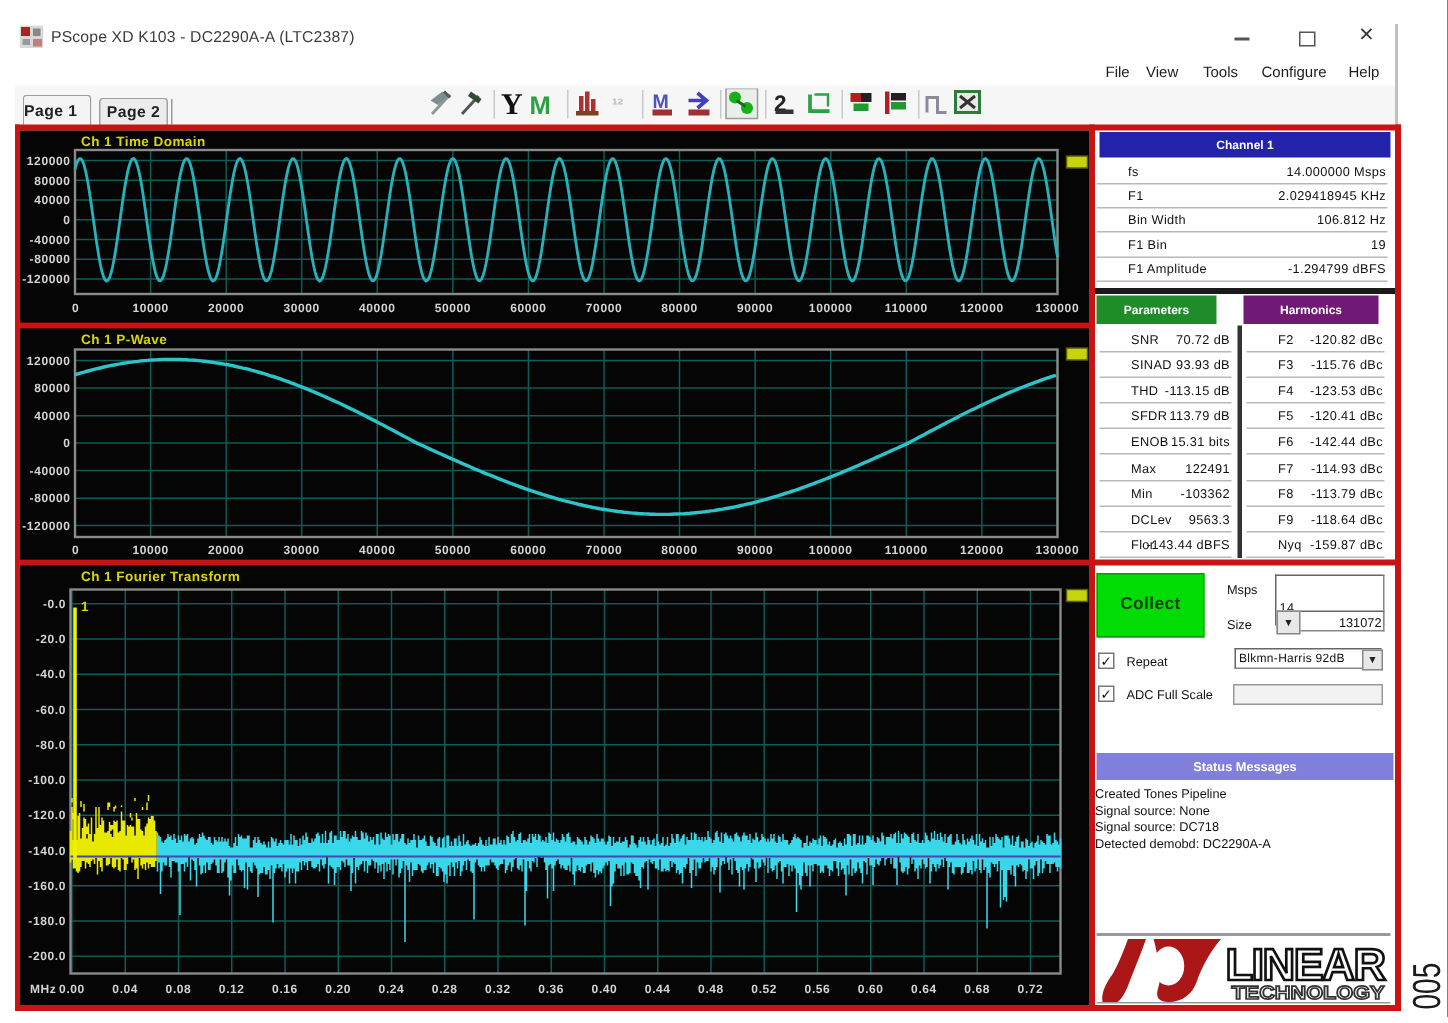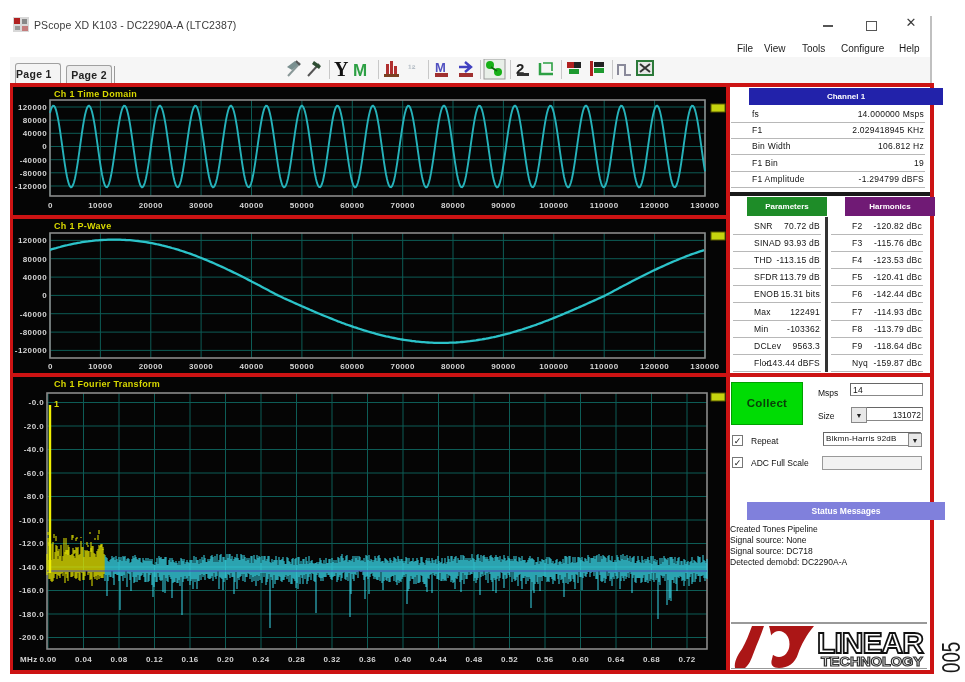--- a/index.html
+++ b/index.html
@@ -1,19 +1,19 @@
 <!DOCTYPE html>
 <html><head><meta charset="utf-8">
 <style>
 * { margin:0; padding:0; box-sizing:border-box; }
 body { width:965px; height:682px; background:#fff; font-family:"Liberation Sans",sans-serif; position:relative; overflow:hidden; }
 .abs { position:absolute; }
 .ptit { font-family:"Liberation Sans",sans-serif; font-size:9px; font-weight:bold; fill:#d8d800; letter-spacing:0.3px; }
 .ax { font-family:"Liberation Sans",sans-serif; font-size:8px; font-weight:bold; fill:#d4d4d4; letter-spacing:0.4px; }
-.hdr { color:#fff; font-size:8px; font-weight:bold; text-align:center; line-height:14px;margin-left:16px; }
+.hdr { color:#fff; font-size:8px; font-weight:bold; text-align:center; line-height:14px; }
 .trow { height:17px; border-bottom:1px solid #b8b8b8; font-size:8.5px; letter-spacing:0.25px; color:#111; }
 .tl { position:absolute; left:1px; top:3px;padding-left:20px; }
 .tv { position:absolute; right:1px; top:3px; }
 .lbl { font-size:8.5px; color:#111; }
 .cb { width:11px; height:11px; background:#fff; border:1px solid #777; font-size:9px; line-height:10px; text-align:center; color:#111; }
 .inp { background:#fff; border:1px solid #888; border-top-color:#666; border-left-color:#666; font-size:8.5px; letter-spacing:0.2px; color:#111; }
 .red { background:#cc1313; }
 </style></head>
 <body>
 
@@ -378,21 +378,21 @@
     <span class="tl">F9</span>
     <span class="tv">-118.64 dBc</span>
   </div>
 <div class="abs trow" style="left:831px;top:354.8px;width:92px">
     <span class="tl">Nyq</span>
     <span class="tv">-159.87 dBc</span>
   </div>
 <div class="abs" style="left:825px;top:217px;width:3px;height:155px;background:#333"></div>
 <div class="abs" style="left:731px;top:382px;width:72px;height:43px;background:#00dc04;border:1px solid #00a000;color:#084008;font-weight:bold;font-size:11.5px;letter-spacing:0.3px;text-align:center;line-height:41px;font-family:'Liberation Sans',sans-serif">Collect</div>
 <div class="abs lbl" style="left:818px;top:388px">Msps</div>
-<div class="abs inp" style="left:850px;top:383px;width:73px;height:13px;padding:1px 2px">14</div>
+<div class="abs inp" style="left:850px;top:383px;width:73px;height:13px;padding:16px 2px">14</div>
 <div class="abs lbl" style="left:818px;top:411px">Size</div>
 <div class="abs inp" style="left:851px;top:407px;width:72px;height:14px"></div>
 <div class="abs" style="left:851px;top:407px;width:16px;height:16px;background:#e8e8e8;border:1px solid #888;text-align:center;font-size:7px;line-height:15px;color:#222">▼</div>
 <div class="abs lbl" style="left:888px;top:410px;width:33px;text-align:right">131072</div>
 <div class="abs cb" style="left:732px;top:435px">✓</div>
 <div class="abs lbl" style="left:751px;top:436px">Repeat</div>
 <div class="abs inp" style="left:823px;top:432px;width:98px;height:14px;padding:1px 2px;font-size:8px">Blkmn-Harris 92dB</div>
 <div class="abs" style="left:908px;top:433px;width:14px;height:14px;background:#e8e8e8;border:1px solid #888;text-align:center;font-size:7px;line-height:13px;color:#222">▼</div>
 <div class="abs cb" style="left:732px;top:457px">✓</div>
 <div class="abs lbl" style="left:751px;top:458px">ADC Full Scale</div>

